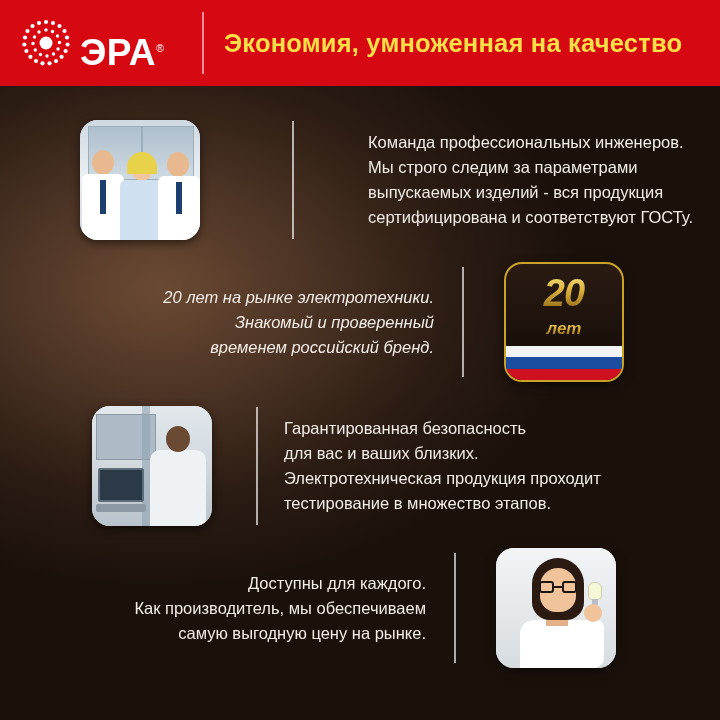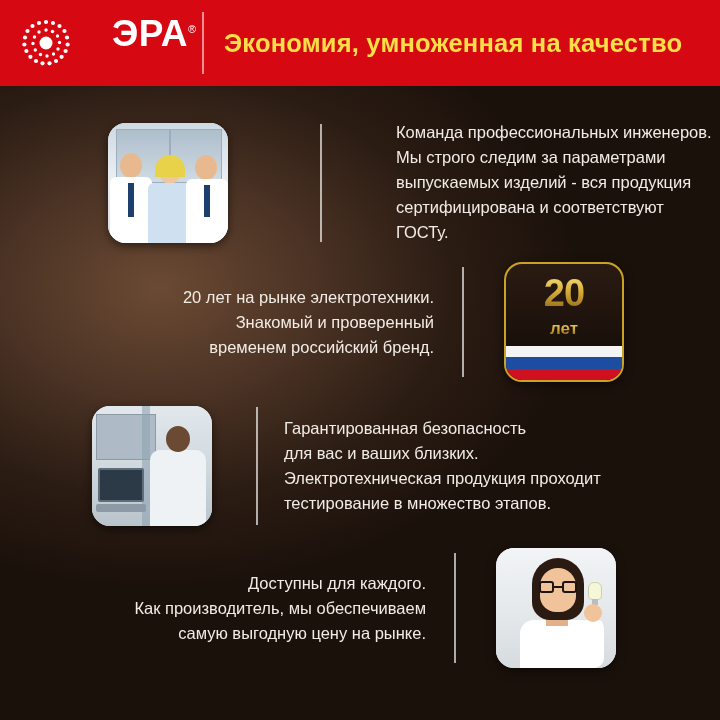--- a/index.html
+++ b/index.html
@@ -28,24 +28,23 @@
     position: relative;
     height: 86px;
     background: #d60812;
     display: flex;
     align-items: center;
     box-sizing: border-box;
     padding: 0 18px;
   }
   .header .logo-block {
     display: flex;
-    align-items: flex-start;
+    align-items: flex-end;
     width: 180px;
     flex: none;
-    gap: 32px;
   }
   .logo-mark {
     position: relative;
     width: 56px;
     height: 56px;
     flex: none;
   }
   .logo-text {
     position: relative;
     margin-left: 6px;
@@ -100,25 +99,25 @@
   .txt {
     color: #f2ece6;
     font-size: 16.5px;
     line-height: 25px;
     white-space: pre-line;
   }
   .txt.left { text-align: left; }
   .txt.right { text-align: right; }
 
   
-  #row1 { left: 108px; top: 120px; gap: 48px; }
+  #row1 { left: 80px; top: 120px; gap: 48px; }
   #row1 .vline { height: 118px; margin: 0 26px 0 44px; }
 
   
-  #row2 { right: 96px; top: 262px; }
+  #row2 { right: 96px; top: 262px; font-style: italic; }
   #row2 .vline { height: 110px; margin: 0 40px 0 28px; }
 
   
   #row3 { left: 92px; top: 406px; }
   #row3 .vline { height: 118px; margin: 0 26px 0 44px; }
 
   
   #row4 { right: 104px; top: 548px; }
   #row4 .vline { height: 110px; margin: 0 40px 0 28px; }
 

